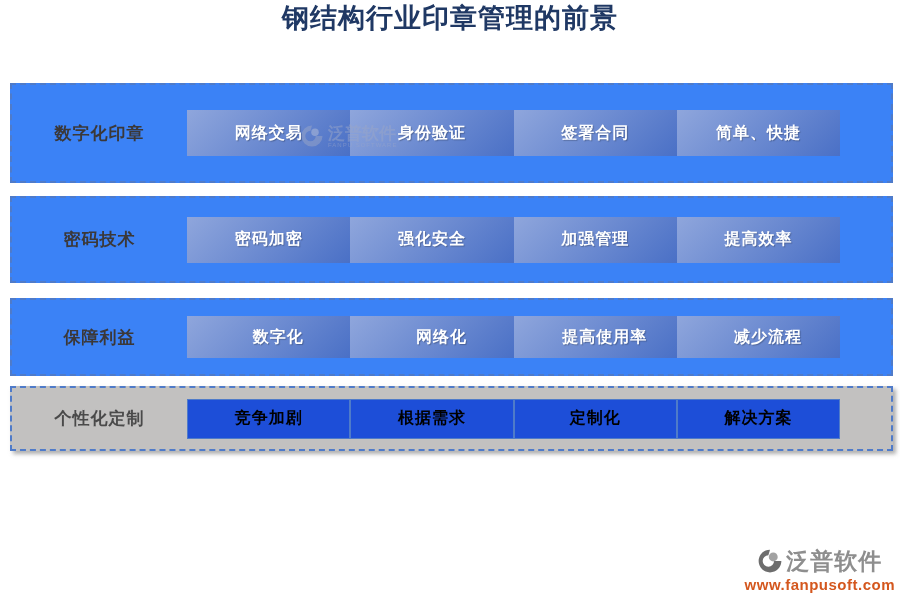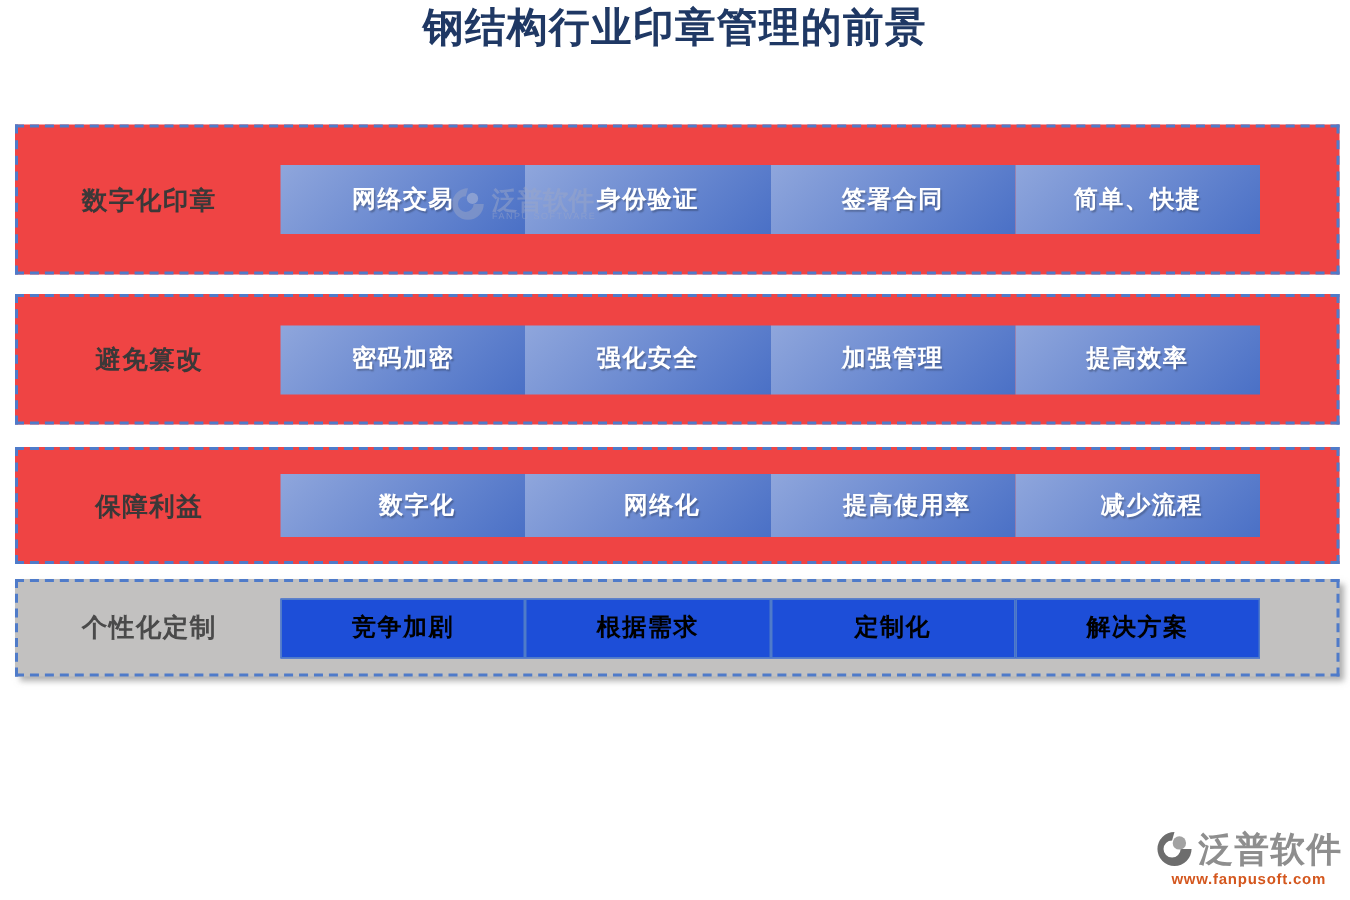--- a/index.html
+++ b/index.html
@@ -11,21 +11,21 @@
   .title{
     margin:0;text-align:center;
     font-size:27px;font-weight:bold;letter-spacing:1px;
     color:var(--c-title,#1F3864);
   }
   .rows{position:absolute;left:10px;top:83px;width:883px;}
   .row{
     box-sizing:border-box;
     border:2px dashed var(--c-accent,#4F7BC9);
     display:flex;align-items:center;
-    background:#ef4444;
+    background:#3b82f6;
   }
   .row.r1{height:100px;margin-bottom:13px;}
   .row.r2{height:87px;margin-bottom:15px;}
   .row.r3{height:97px;margin-bottom:11px;}
   .row.r4{height:78px;margin-bottom:10px;}
   .row.r5{
     height:65px;
     background:var(--c-row5-bg,#C2C1C0);
     box-shadow:3px 3px 4px rgba(110,110,110,.55);
   }
@@ -63,21 +63,21 @@
   
   .logo{
     position:absolute;right:5px;bottom:8px;z-index:10;
     display:flex;flex-direction:column;align-items:center;line-height:1;
     cursor:pointer;background:#fff;padding-left:4px;
   }
   .logo-row{display:flex;align-items:center;gap:3px;}
   .logo-icon{width:26px;height:26px;}
   .logo-name{font-size:23px;font-weight:600;color:#8E8E8E;letter-spacing:1px;}
   .logo-url{
-    font-size:10px;font-weight:bold;color:var(--c-url,#D4571E);
+    font-size:15px;font-weight:bold;color:var(--c-url,#D4571E);
     letter-spacing:.5px;margin-top:3px;
   }
 </style>
 </head>
 <body>
 
 <div class="page">
 
   <h1 class="title">钢结构行业印章管理的前景</h1>
 
@@ -87,21 +87,21 @@
       <div class="row-label">数字化印章</div>
       <div class="row-items">
         <div class="item">网络交易</div>
         <div class="item">身份验证</div>
         <div class="item">签署合同</div>
         <div class="item">简单、快捷</div>
       </div>
     </section>
 
     <section class="row r2">
-      <div class="row-label">避免篡改</div>
+      <div class="row-label">密码技术</div>
       <div class="row-items">
         <div class="item">密码加密</div>
         <div class="item">强化安全</div>
         <div class="item">加强管理</div>
         <div class="item">提高效率</div>
       </div>
     </section>
 
 
     <section class="row r4">

